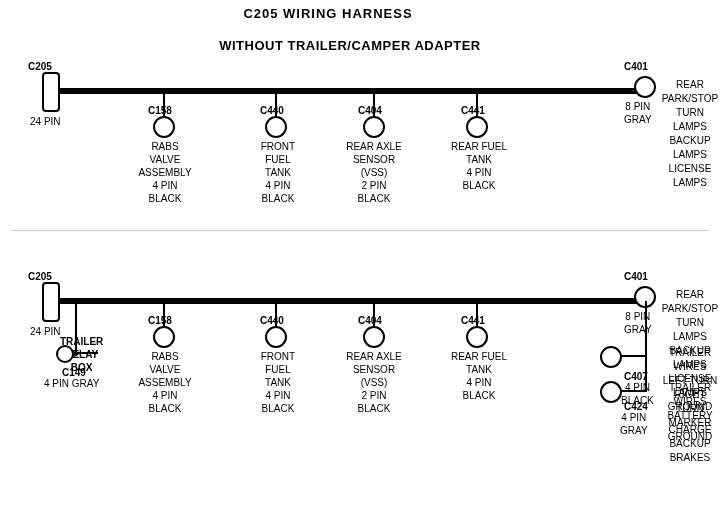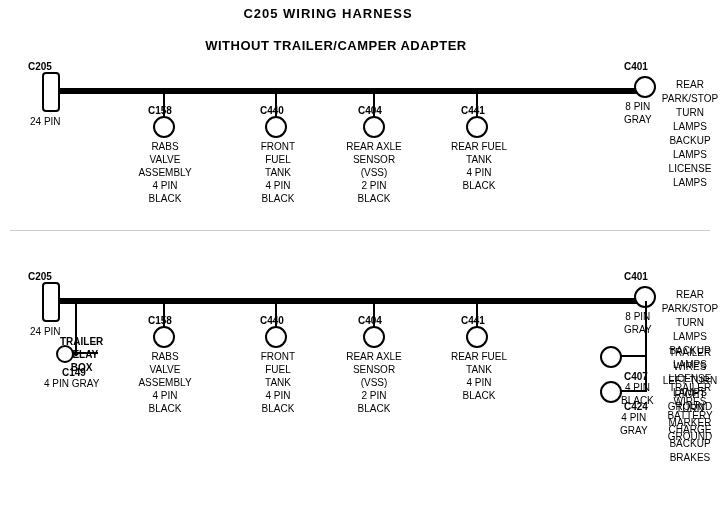--- a/index.html
+++ b/index.html
@@ -75,21 +75,21 @@
       background: #000;
     }
   </style>
 </head>
 <body>
 
 <div class="diagram-container">
 
   <div class="page-title" style="width:656px;">C205 WIRING HARNESS</div>
 
-  <div class="section-label" style="top:38px; left:136px;">WITHOUT  TRAILER/CAMPER  ADAPTER</div>
+  <div class="section-label" style="top:38px; left:150px;">WITHOUT  TRAILER/CAMPER  ADAPTER</div>
 
   <div class="hline" style="top:88px; left:58px; width:590px;"></div>
 
   <div class="rect-connector" style="top:72px; left:42px; width:18px; height:40px;"></div>
   <div class="conn-label" style="top:60px; left:28px;">
     <span class="conn-label-bold">C205</span>
   </div>
   <div class="conn-label" style="top:115px; left:30px;">24 PIN</div>
 
   <div class="connector" style="top:76px; left:634px; width:22px; height:22px;"></div>

